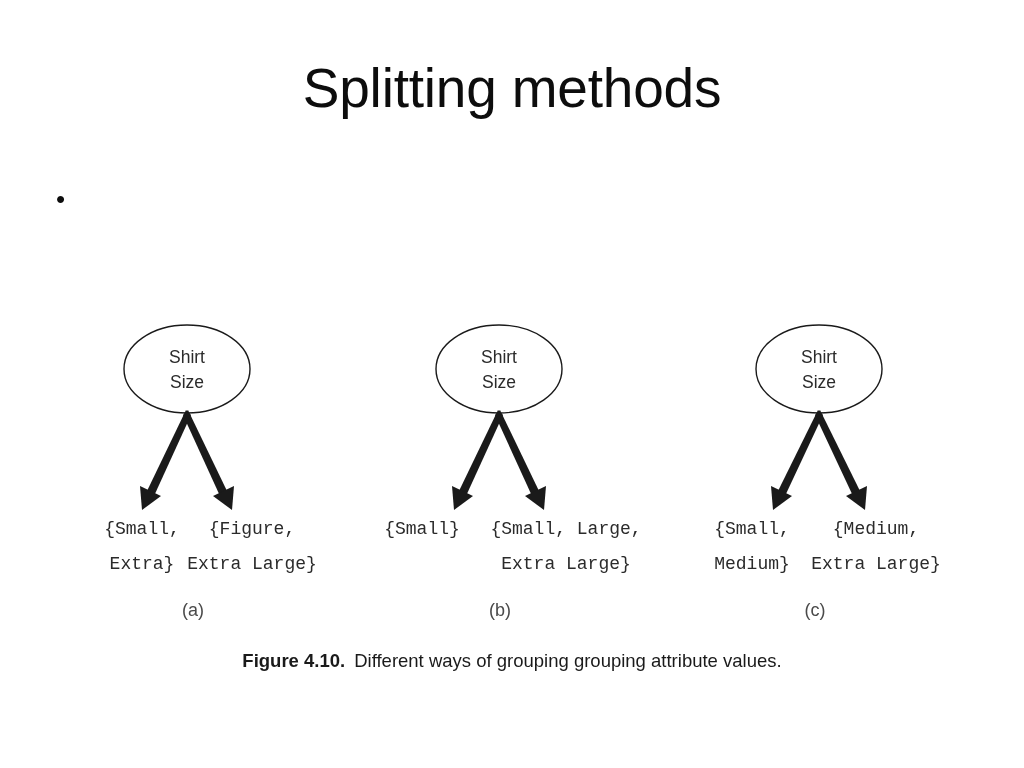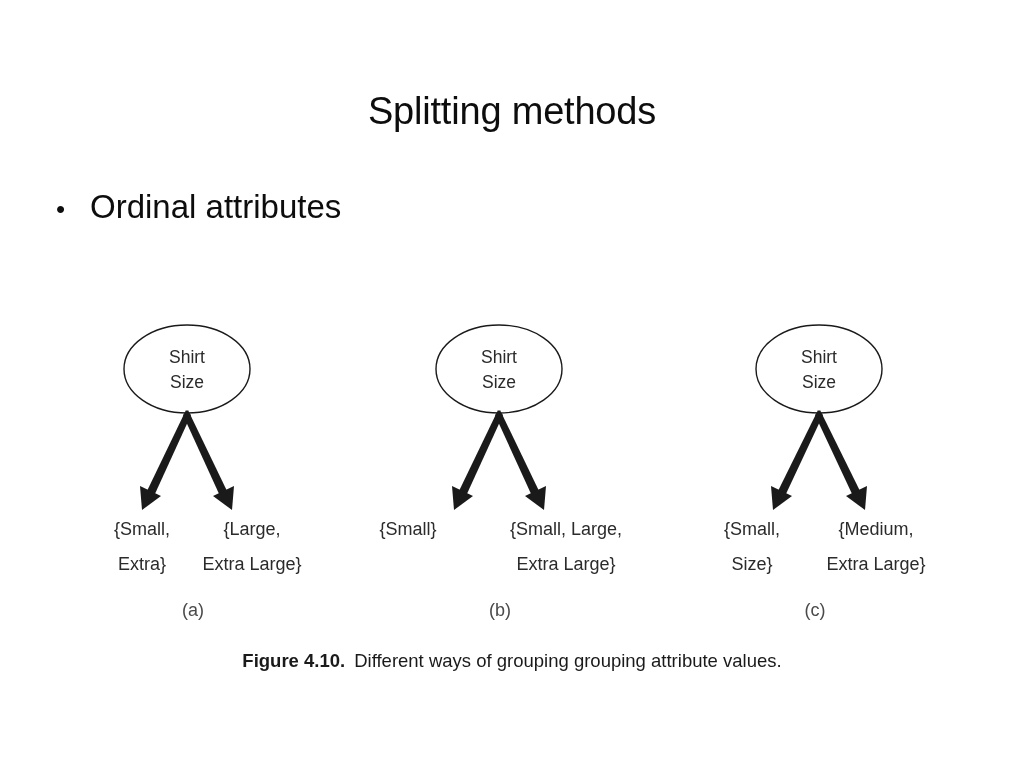--- a/index.html
+++ b/index.html
@@ -17,27 +17,26 @@
     color: #000000;
   }
 
   
   #slide-title {
     position: absolute;
     left: 0;
     top: 58px;
     width: 1024px;
     text-align: center;
-    font-size: 38px;
+    font-size: 55px;
     font-weight: 400;
     line-height: 1.12;
     letter-spacing: -0.2px;
     color: #0d0d0d;
     white-space: nowrap;
-    margin-top: 32px;
   }
 
   
   #bullet-list {
     position: absolute;
     left: 56px;
     top: 186px;
     width: 900px;
   }
   .bullet-row {
@@ -113,21 +112,21 @@
   .leaf-label {
     position: absolute;
     top: 0;
     font-size: 18px;
     line-height: 1.95;
     color: #2b2b2b;
     text-align: center;
     white-space: nowrap;
     transform: translateX(-50%);
   }
-  .leaf-label .ln { display: block; }
+  .leaf-label .ln { display: block; font-family: Liberation Mono, monospace; }
 
   .subcaption {
     position: absolute;
     top: 300px;
     width: 330px;
     text-align: center;
     font-size: 18px;
     color: #4a4a4a;
   }
   #tree-a .subcaption { left: 0; transform: translateX(0); }
@@ -149,21 +148,20 @@
   }
 </style>
 </head>
 <body>
 
 <div id="slide-title">Splitting methods</div>
 
 <div id="bullet-list">
   <div class="bullet-row">
     <span class="bullet-dot">•</span>
-    <span class="bullet-text">Ordinal attributes</span>
   </div>
 </div>
 
 <div id="figure-region">
 
   <div class="tree" id="tree-a">
     <svg class="tree-svg" viewBox="0 0 330 225">
       <ellipse class="node-ellipse" cx="162" cy="69" rx="63" ry="44"></ellipse>
       <text class="node-text" x="162" y="63">Shirt</text>
       <text class="node-text" x="162" y="88">Size</text>
@@ -177,21 +175,21 @@
         <polygon class="edge-arrow" points="163,110 158,115 195,196 202,191"></polygon>
         <polygon class="edge-arrow" points="207,210 209,186 188,196"></polygon>
       </g>
     </svg>
     <div class="leaf-labels">
       <div class="leaf-label" style="left:117px;">
         <span class="ln">{Small,</span>
         <span class="ln">Extra}</span>
       </div>
       <div class="leaf-label" style="left:227px;">
-        <span class="ln">{Large,</span>
+        <span class="ln">{Figure,</span>
         <span class="ln">Extra Large}</span>
       </div>
     </div>
     <div class="subcaption" style="left:3px;">(a)</div>
   </div>
 
   <div class="tree" id="tree-b">
     <svg class="tree-svg" viewBox="0 0 330 225">
       <ellipse class="node-ellipse" cx="165" cy="69" rx="63" ry="44"></ellipse>
       <text class="node-text" x="165" y="63">Shirt</text>
@@ -199,21 +197,21 @@
       <g>
         <polygon class="edge-arrow" points="164,110 169,115 132,196 125,191"></polygon>
         <polygon class="edge-arrow" points="120,210 118,186 139,196"></polygon>
       </g>
       <g>
         <polygon class="edge-arrow" points="166,110 161,115 198,196 205,191"></polygon>
         <polygon class="edge-arrow" points="210,210 212,186 191,196"></polygon>
       </g>
     </svg>
     <div class="leaf-labels">
-      <div class="leaf-label" style="left:74px;">
+      <div class="leaf-label" style="left:88px;">
         <span class="ln">{Small}</span>
       </div>
       <div class="leaf-label" style="left:232px;">
         <span class="ln">{Small, Large,</span>
         <span class="ln">Extra Large}</span>
       </div>
     </div>
     <div class="subcaption" style="left:1px;">(b)</div>
   </div>
 
@@ -227,21 +225,21 @@
         <polygon class="edge-arrow" points="124,210 122,186 143,196"></polygon>
       </g>
       <g>
         <polygon class="edge-arrow" points="171,110 166,115 204,196 211,191"></polygon>
         <polygon class="edge-arrow" points="216,210 218,186 197,196"></polygon>
       </g>
     </svg>
     <div class="leaf-labels">
       <div class="leaf-label" style="left:103px;">
         <span class="ln">{Small,</span>
-        <span class="ln">Size}</span>
+        <span class="ln">Medium}</span>
       </div>
       <div class="leaf-label" style="left:227px;">
         <span class="ln">{Medium,</span>
         <span class="ln">Extra Large}</span>
       </div>
     </div>
     <div class="subcaption" style="left:1px;">(c)</div>
   </div>
 
 </div>

